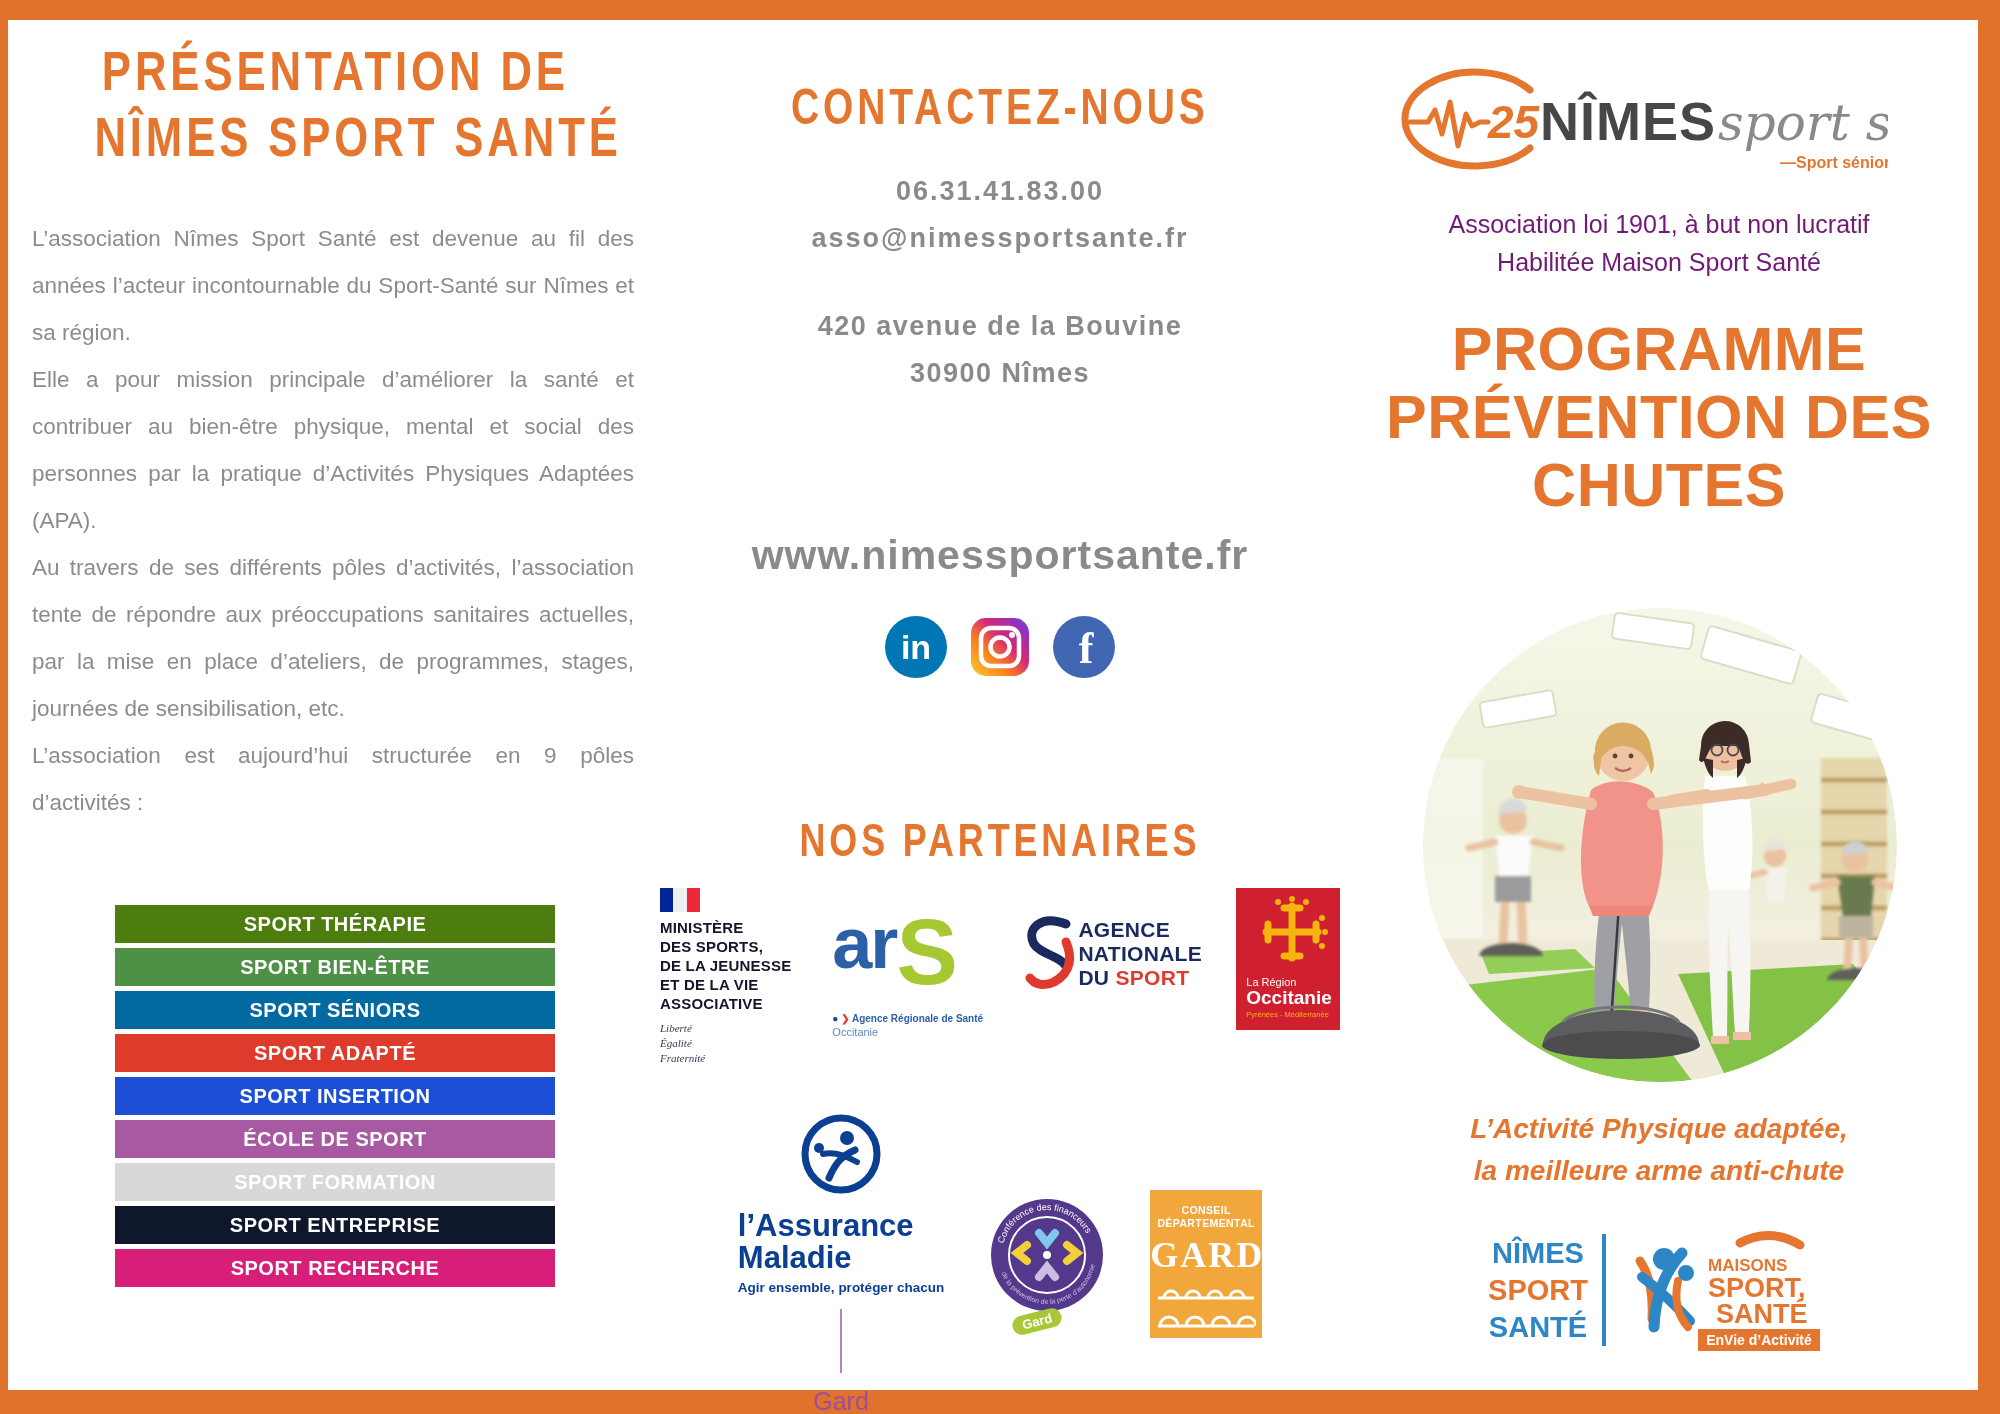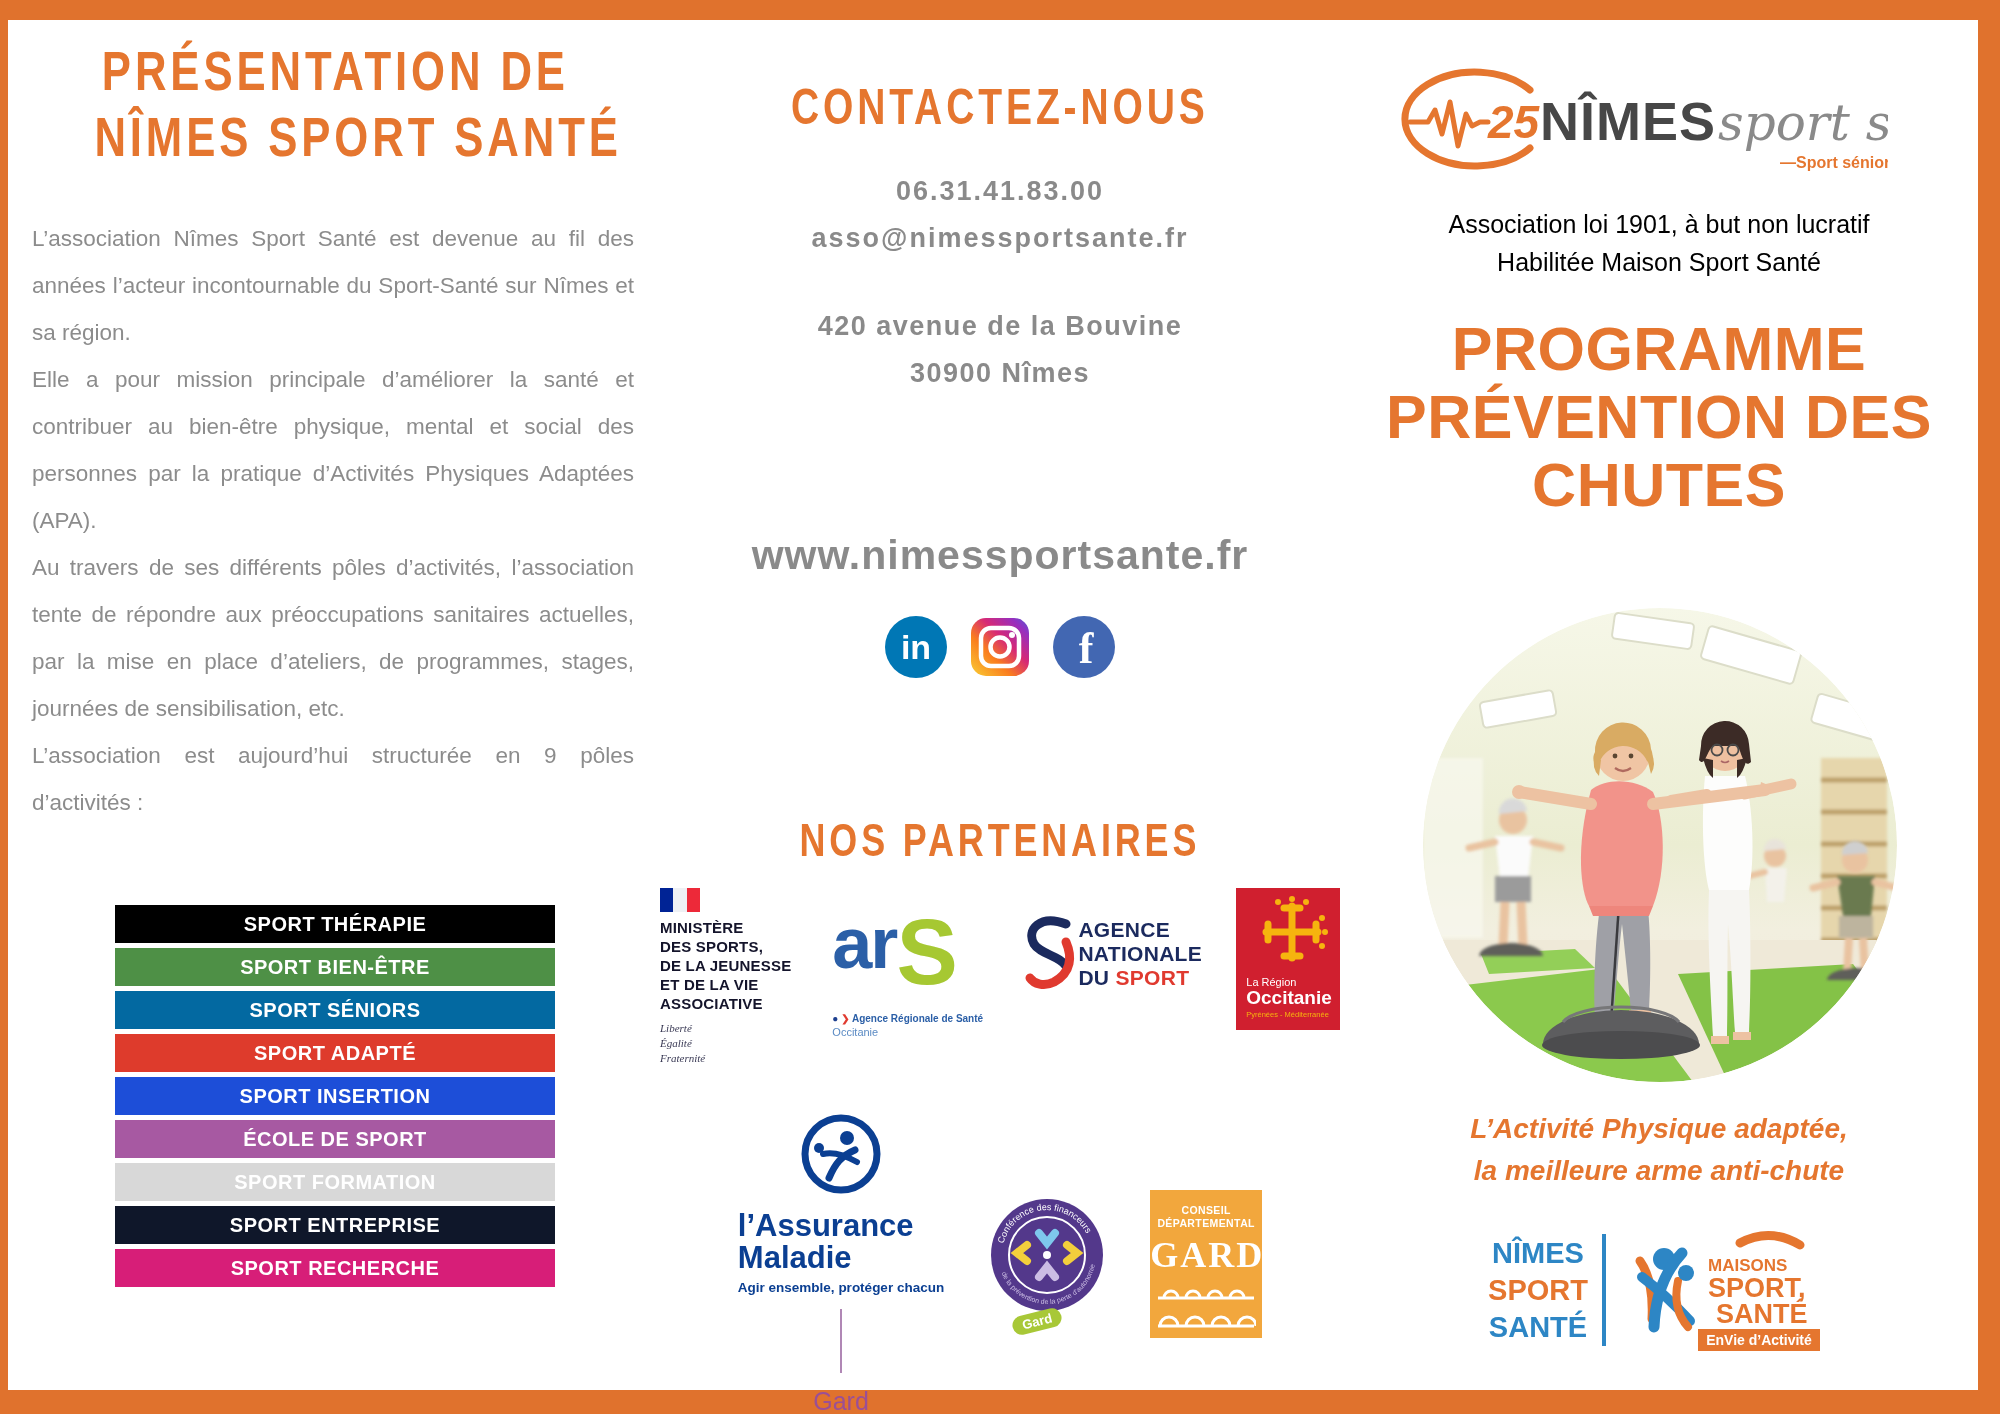--- a/index.html
+++ b/index.html
@@ -95,21 +95,21 @@
 
   .p-ffspt{text-align:center;color:#1b2d6b;}
   .ffspt-l1{font-size:12px;font-weight:700;margin-top:4px;letter-spacing:.2px;}
   .ffspt-l2{font-size:19px;font-weight:800;letter-spacing:.2px;}
   .p-nimes{width:106px;height:150px;background:#ad1117;position:relative;text-align:center;}
   .nimes-label{position:absolute;bottom:10px;width:100%;color:#f7ecdc;font-size:17px;
                letter-spacing:6px;font-family:"Liberation Serif",serif;}
 
   
   .nss-logo{position:absolute;left:48px;top:40px;width:500px;height:130px;}
-  .association{position:absolute;left:0;top:185px;width:638px;text-align:center;color:#000000;
+  .association{position:absolute;left:0;top:185px;width:638px;text-align:center;color:#701a75;
                font-size:25px;line-height:38px;}
   .program-title{position:absolute;left:0;top:295px;width:638px;text-align:center;
                  color:#e5762f;font-weight:800;font-size:61px;line-height:68px;letter-spacing:.5px;}
   .photo-wrap{position:absolute;left:83px;top:588px;width:474px;height:474px;border-radius:50%;
               overflow:hidden;}
   .tagline{position:absolute;left:0;top:1088px;width:638px;text-align:center;color:#e5762f;
            font-weight:700;font-style:italic;font-size:28px;line-height:42px;}
   .footer-logo{position:absolute;left:0;top:1205px;width:638px;display:flex;gap:14px;
                justify-content:center;align-items:center;}
   .fl-stack{text-align:center;font-weight:700;font-size:29px;line-height:37px;}
@@ -132,21 +132,21 @@
       <span class="cond">PRÉSENTATION DE</span><br>
       <span class="cond">NÎMES SPORT SANTÉ</span>
     </h1>
     <div class="body-text">
       <p>L’association Nîmes Sport Santé est devenue au fil des années l’acteur incontournable du Sport-Santé sur Nîmes et sa région.</p>
       <p>Elle a pour mission principale d’améliorer la santé et contribuer au bien-être physique, mental et social des personnes par la pratique d’Activités Physiques Adaptées (APA).</p>
       <p>Au travers de ses différents pôles d’activités, l’association tente de répondre aux préoccupations sanitaires actuelles, par la mise en place d’ateliers, de programmes, stages, journées de sensibilisation, etc.</p>
       <p>L’association est aujourd’hui structurée en 9 pôles d’activités :</p>
     </div>
     <div class="poles">
-      <div class="pole" style="background-color: #000000; text-align: center;">
+      <div class="pole" style="background-color: #4d7c0f; text-align: center;">
           <span>SPORT THÉRAPIE</span>
         </div>
       <div class="pole" style="background-color: rgb(78, 144, 70);">
           <span>SPORT BIEN-ÊTRE</span>
         </div>
       <div class="pole" style="background-color: #0369a1;">
           <span>SPORT SÉNIORS</span>
         </div>
       <div class="pole" style="background-color: rgb(222, 59, 44);">
           <span>SPORT ADAPTÉ</span>

